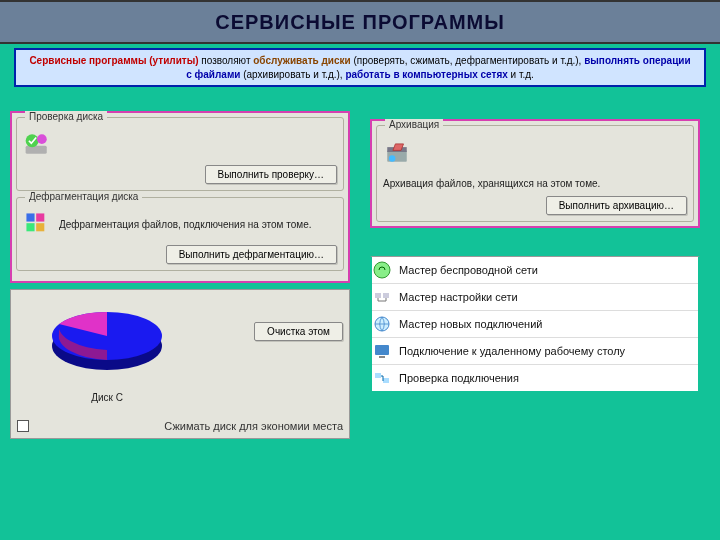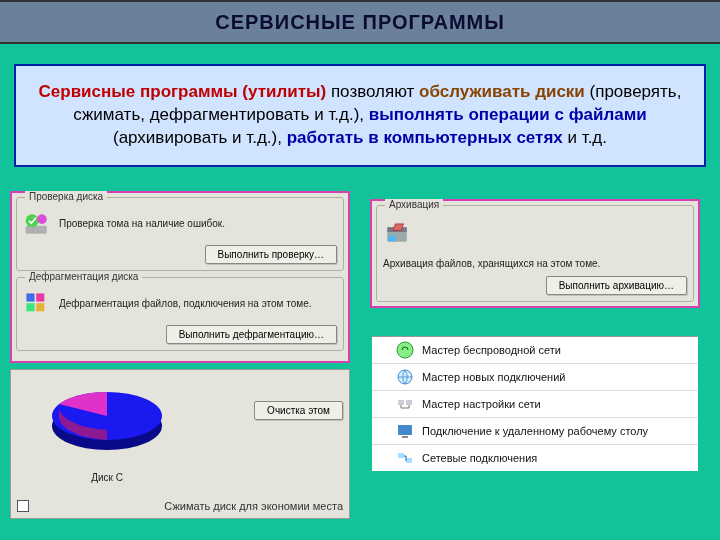--- a/index.html
+++ b/index.html
@@ -14,25 +14,25 @@
     width: 720px; height: 44px;
     display: flex; align-items: center; justify-content: center;
     border-top: 2px solid #333; border-bottom: 2px solid #333;
   }
   .title-bar h1 {
     color: #0b0b33;
     font-size: 20px; font-weight: bold;
     letter-spacing: 1px;
   }
   .intro-box {
-    margin: 20px 14px;
+    margin: 4px 14px;
     background: #d0e4ff;
     border: 2px solid #0022aa;
-    padding: 15px 10px;
-    font-size: 17px;
+    padding: 4px 10px;
+    font-size: 10px;
     color: #000;
     text-align: center;
     line-height: 1.35;
   }
   .intro-box b.red { color: #c00000; }
   .intro-box b.blue { color: #0000aa; }
   .intro-box span.brown { color: #884400; font-weight: bold; }
   .panels {
     display: flex;
     padding: 4px 10px;
@@ -105,21 +105,21 @@
   .chk {
     width: 12px; height: 12px; border:1px solid #555; background:#fff;
   }
   .list-panel {
     border: 2px solid #12c298;
     background: #fff;
     border-top: 1px solid #999;
   }
   .list-item {
     display: flex; align-items: center; gap: 8px;
-    padding: 4px 24px;
+    padding: 4px 1px;
     border-bottom: 1px solid #ddd;
     font-size: 11px; color: #111;
   }
   .li-icon { width: 18px; height: 18px; display:flex;align-items:center;justify-content:center;}
   .arch-box .group-row { align-items:flex-start;flex-direction:column; }
   .arch-box .desc { margin-top:4px;}
 </style>
 </head>
 <body>
 
@@ -138,21 +138,20 @@
         <div class="group-title">Проверка диска</div>
         <div class="group-row">
           <span class="icon">
             <svg viewBox="0 0 32 32">
                 <rect x="2" y="18" width="26" height="10" rx="2" fill="#b0b0b0"></rect>
                 <circle cx="10" cy="12" r="8" fill="#4fd24f"></circle>
                 <path d="M6 12 l3 3 l6 -7" stroke="#fff" stroke-width="2" fill="none"></path>
                 <circle cx="22" cy="10" r="6" fill="#d94fd9"></circle>
               </svg>
           </span>
-          <span class="desc">Проверка тома на наличие ошибок.</span>
         </div>
         <div class="btn-row">
           <span class="btn">Выполнить проверку…</span>
         </div>
       </div>
       <div class="group">
         <div class="group-title">Дефрагментация диска</div>
         <div class="group-row">
           <span class="icon">
             <svg viewBox="0 0 32 32">
@@ -217,50 +216,50 @@
             <svg viewBox="0 0 18 18">
               <circle cx="9" cy="9" r="8" fill="#8e8" stroke="#393"></circle>
               <path d="M6 9a3 3 0 0 1 6 0" stroke="#060" fill="none"></path>
             </svg>
           </span>
         <span>Мастер беспроводной сети</span>
       </div>
       <div class="list-item">
         <span class="li-icon">
             <svg viewBox="0 0 18 18">
-              <circle cx="9" cy="9" r="7" fill="#cef" stroke="#48c"></circle>
-              <path d="M2 9h14M9 2a12 12 0 0 1 0 14M9 2a12 12 0 0 0 0 14" stroke="#48c" fill="none" stroke-width="0.8"></path>
-            </svg>
-          </span>
-        <span>Мастер новых подключений</span>
-      </div>
-      <div class="list-item">
-        <span class="li-icon">
-            <svg viewBox="0 0 18 18">
               <rect x="2" y="5" width="6" height="5" fill="#ccd"></rect>
               <rect x="10" y="5" width="6" height="5" fill="#ccd"></rect>
               <path d="M5 10v3h8v-3" stroke="#777" fill="none"></path>
             </svg>
           </span>
         <span>Мастер настройки сети</span>
       </div>
       <div class="list-item">
         <span class="li-icon">
             <svg viewBox="0 0 18 18">
+              <circle cx="9" cy="9" r="7" fill="#cef" stroke="#48c"></circle>
+              <path d="M2 9h14M9 2a12 12 0 0 1 0 14M9 2a12 12 0 0 0 0 14" stroke="#48c" fill="none" stroke-width="0.8"></path>
+            </svg>
+          </span>
+        <span>Мастер новых подключений</span>
+      </div>
+      <div class="list-item">
+        <span class="li-icon">
+            <svg viewBox="0 0 18 18">
               <rect x="2" y="3" width="14" height="10" rx="1" fill="#48c"></rect>
               <rect x="6" y="14" width="6" height="2" fill="#888"></rect>
             </svg>
           </span>
         <span>Подключение к удаленному рабочему столу</span>
       </div>
       <div class="list-item" style="border-bottom:none">
         <span class="li-icon">
             <svg viewBox="0 0 18 18">
               <rect x="2" y="4" width="6" height="5" fill="#adf"></rect>
               <rect x="10" y="9" width="6" height="5" fill="#adf"></rect>
               <path d="M8 7h2v5" stroke="#06a" fill="none"></path>
             </svg>
           </span>
-        <span>Сетевые подключения</span>
+        <span>Проверка подключения</span>
       </div>
     </div>
   </div>
 </div>
 
 </body></html>

